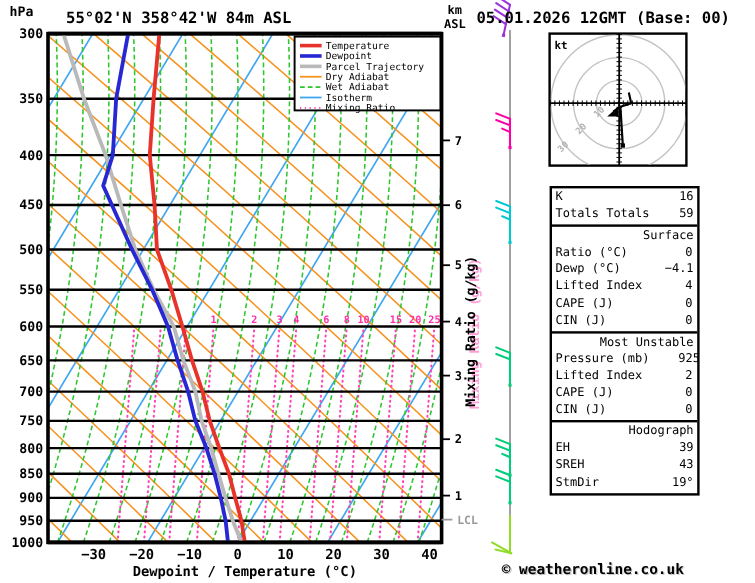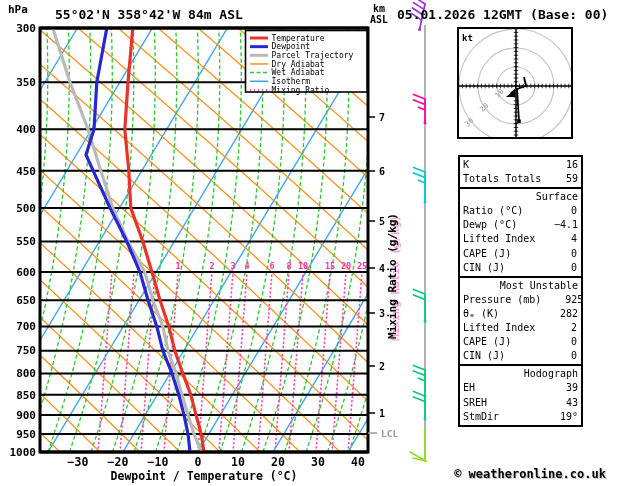--- a/index.html
+++ b/index.html
@@ -7,21 +7,21 @@
        font-family:"DejaVu Sans Mono",monospace;overflow:hidden;}
   svg{font-family:"DejaVu Sans Mono",monospace;}
   #datatable{position:absolute;left:458px;top:155px;width:125px;border:2px solid #000;
        background:#fff;font-size:10px;line-height:14.1px;color:#000;box-sizing:border-box;}
   .tsec{border-top:2px solid #000;padding:1px 3px;}
   .tsec:first-child{border-top:none;}
   .thead{text-align:right;}
   .trow{display:flex;}
   .tlbl{width:84px;white-space:pre;}
   .tval{flex:1;margin-left:24px;}
-  #credit{position:absolute;left:440px;top:467px;width:180px;text-align:center;
+  #credit{position:absolute;left:404px;top:467px;width:180px;text-align:center;
        font-weight:bold;font-size:12px;color:#000;text-shadow:1px 1px 0 #c9c9c9;}
 </style>
 </head>
 <body>
 
 <div id="app">
   <svg id="chart" width="629" height="486" viewBox="0 0 629 486">
     <defs>
       <clipPath id="plotclip">
           <rect x="41" y="29" width="326" height="422"></rect>
@@ -371,24 +371,20 @@
           <span class="tval">0</span>
         </div>
       </div>
       <div class="tsec">
         <div class="thead">Most Unstable</div>
         <div class="trow">
           <span class="tlbl">Pressure (mb)</span>
           <span class="tval">925</span>
         </div>
         <div class="trow">
-          <span class="tlbl">θₑ (K)</span>
-          <span class="tval">282</span>
-        </div>
-        <div class="trow">
           <span class="tlbl">Lifted Index</span>
           <span class="tval">2</span>
         </div>
         <div class="trow">
           <span class="tlbl">CAPE (J)</span>
           <span class="tval">0</span>
         </div>
         <div class="trow">
           <span class="tlbl">CIN (J)</span>
           <span class="tval">0</span>

